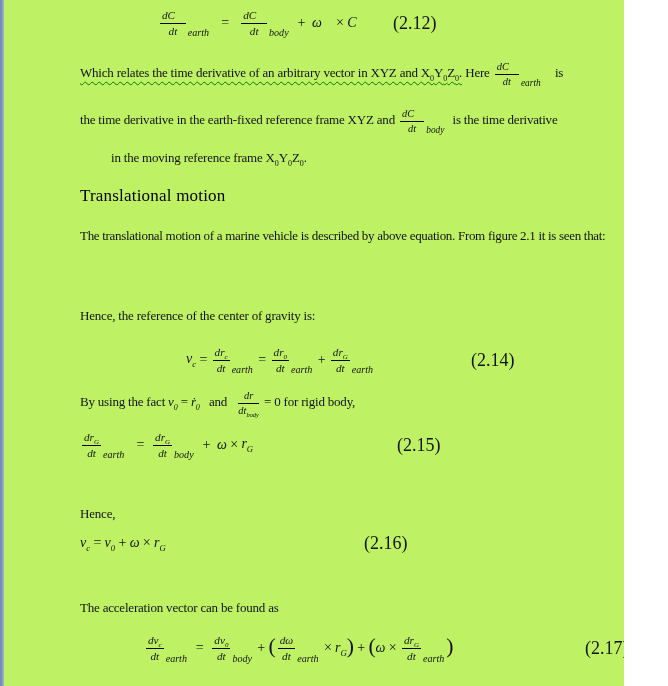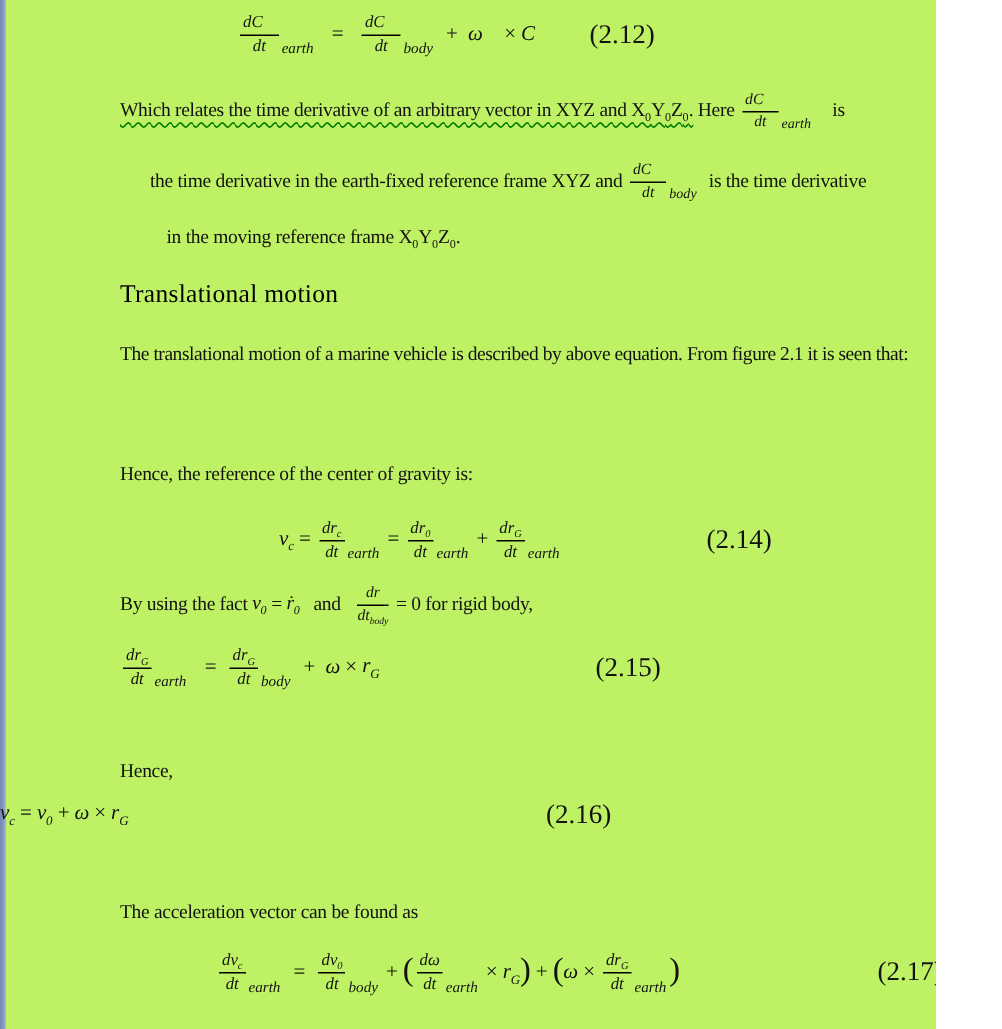--- a/index.html
+++ b/index.html
@@ -74,21 +74,21 @@
   <div class="eqrow" style="top:0px;height:46px;">
     <span class="math" style="margin-left:158px;"><span class="fracunit"><span class="frac"><span class="fn">dC⃗</span><span class="fd">dt</span></span><span class="side">earth</span></span><span class="mt">   =   </span><span class="fracunit"><span class="frac"><span class="fn">dC⃗</span><span class="fd">dt</span></span><span class="side">body</span></span><span class="mt">  +  </span><span class="mi">ω⃗</span><span class="mt"> × </span><span class="mi">C⃗</span></span>
     <span class="eqnum" style="left:393px;">(2.12)</span>
   </div>
 
   <div class="richline" style="top:50px;height:48px;">
     <span class="math" style="margin-left:80px;"><span class="mt wavy">Which relates the time derivative of an arbitrary vector in XYZ and X<sub>0</sub></span><span class="mt wavy">Y<sub>0</sub></span><span class="mt wavy">Z<sub>0</sub></span><span class="mt wavy">.</span><span class="mt"> Here </span><span class="fracunit"><span class="frac"><span class="fn">dC⃗</span><span class="fd">dt</span></span><span class="side">earth</span></span><span class="mt">    is</span></span>
   </div>
 
   <div class="richline" style="top:98px;height:46px;">
-    <span class="math" style="margin-left:100px;"><span class="mt">the time derivative in the earth-fixed reference frame XYZ and </span><span class="fracunit"><span class="frac"><span class="fn">dC⃗</span><span class="fd">dt</span></span><span class="side">body</span></span><span class="mt">  is the time derivative</span></span>
+    <span class="math" style="margin-left:80px;"><span class="mt">the time derivative in the earth-fixed reference frame XYZ and </span><span class="fracunit"><span class="frac"><span class="fn">dC⃗</span><span class="fd">dt</span></span><span class="side">body</span></span><span class="mt">  is the time derivative</span></span>
   </div>
 
   <div class="richline" style="top:146px;height:24px;">
     <span class="math" style="margin-left:111px;"><span class="mt">in the moving reference frame X<sub>0</sub></span><span class="mt">Y<sub>0</sub></span><span class="mt">Z<sub>0</sub></span><span class="mt">.</span></span>
   </div>
 
   <div class="heading" style="top:186px;">Translational motion</div>
 
   <div class="parablock" style="top:222px;width:540px;">The translational motion of a marine vehicle is described by above equation. From figure 2.1 it is seen that:</div>
 
@@ -105,21 +105,21 @@
   </div>
 
   <div class="eqrow" style="top:426px;height:38px;">
     <span class="math" style="margin-left:80px;"><span class="fracunit"><span class="frac"><span class="fn">dr<sub>G</sub></span><span class="fd">dt</span></span><span class="side">earth</span></span><span class="mt">   =  </span><span class="fracunit"><span class="frac"><span class="fn">dr<sub>G</sub></span><span class="fd">dt</span></span><span class="side">body</span></span><span class="mt">  +  </span><span class="mi">ω</span><span class="mt"> × </span><span class="mi">r<sub>G</sub></span></span>
     <span class="eqnum" style="left:397px;">(2.15)</span>
   </div>
 
   <div class="textline" style="top:506px;">Hence,</div>
 
   <div class="eqrow" style="top:530px;height:26px;">
-    <span class="math" style=""><span class="mi">v<sub>c</sub></span><span class="mt"> = </span><span class="mi">v<sub>0</sub></span><span class="mt"> + </span><span class="mi">ω</span><span class="mt"> × </span><span class="mi">r<sub>G</sub></span></span>
+    <span class="math" style="margin-left:80px;"><span class="mi">v<sub>c</sub></span><span class="mt"> = </span><span class="mi">v<sub>0</sub></span><span class="mt"> + </span><span class="mi">ω</span><span class="mt"> × </span><span class="mi">r<sub>G</sub></span></span>
     <span class="eqnum" style="left:364px;">(2.16)</span>
   </div>
 
   <div class="textline" style="top:600px;">The acceleration vector can be found as</div>
 
   <div class="eqrow" style="top:626px;height:44px;margin-left:40px;">
     <span class="math" style="margin-left:104px;"><span class="fracunit"><span class="frac"><span class="fn">dv<sub>c</sub></span><span class="fd">dt</span></span><span class="side">earth</span></span><span class="mt">  =  </span><span class="fracunit"><span class="frac"><span class="fn">dv<sub>0</sub></span><span class="fd">dt</span></span><span class="side">body</span></span><span class="mt"> + </span><span class="big">(</span><span class="fracunit"><span class="frac"><span class="fn">dω</span><span class="fd">dt</span></span><span class="side">earth</span></span><span class="mt"> × </span><span class="mi">r<sub>G</sub></span><span class="big">)</span><span class="mt"> + </span><span class="big">(</span><span class="mi">ω</span><span class="mt"> × </span><span class="fracunit"><span class="frac"><span class="fn">dr<sub>G</sub></span><span class="fd">dt</span></span><span class="side">earth</span></span><span class="big">)</span></span>
     <span class="eqnum" style="left:545px;">(2.17)</span>
   </div>
 

